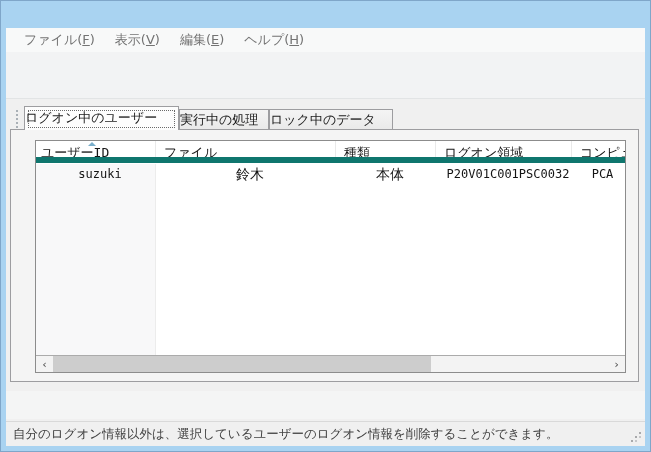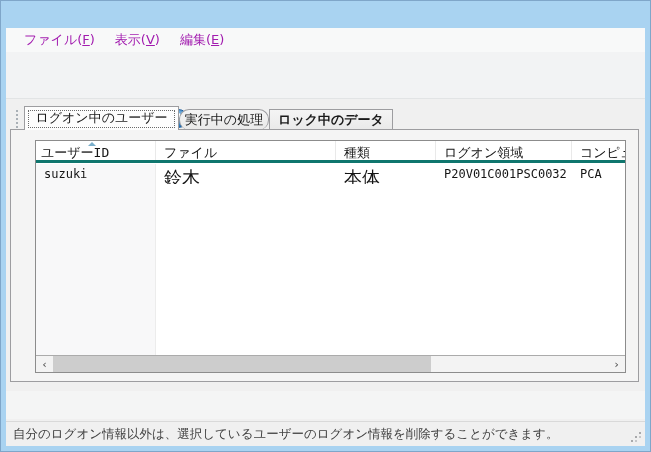--- a/index.html
+++ b/index.html
@@ -22,21 +22,21 @@
   .min-glyph{width:10px;height:0;border-top:1px solid #1a1a1a;margin-top:8px;}
   .ctrl-max{left:580px;width:22px;}
   .max-glyph{width:11px;height:9px;border:1px solid #1a1a1a;margin-top:1px;}
   .ctrl-close{left:602px;top:1px;width:46px;height:21px;background:#D6504B;
     border:1px solid #AF3834;color:#fff;font-size:12px;font-weight:bold;height:21px;}
   
   .client{position:absolute;left:6px;top:28px;width:639px;height:418px;background:#F0F0F0;}
   
   .menubar{position:absolute;left:6px;top:28px;width:639px;height:24px;background:#F8F9F9;
     display:flex;padding-left:8px;}
-  .menu-item{padding:0 10px;line-height:24px;font-size:13px;color:#a21caf;white-space:nowrap;}
+  .menu-item{padding:0 10px;line-height:24px;font-size:13px;color:#737373;white-space:nowrap;}
   .menu-item u{text-decoration:underline;}
   
   .toolbar{position:absolute;left:6px;top:52px;width:639px;height:47px;background:#F2F3F4;
     border-bottom:1px solid #E2E4E5;}
   .tgrip{position:absolute;left:10px;top:58px;height:34px;width:2px;border-left:2px dotted #A9B0B6;}
   .tool-btn{position:absolute;top:54px;height:43px;display:flex;flex-direction:column;
     align-items:center;padding-top:2px;}
   .tb-b1{left:8px;width:50px;} .tb-b2{left:62px;width:42px;}
   .tb-b3{left:106px;width:42px;} .tb-b4{left:150px;width:44px;}
   .tsep{position:absolute;top:57px;height:36px;width:1px;background:#DCDEE0;}
@@ -47,46 +47,46 @@
   .ic-close{width:18px;height:18px;border-radius:4px;border:1px solid #952A22;
     background:linear-gradient(#E66A60,#C03B30);color:#fff;font-size:11px;font-weight:bold;
     display:flex;align-items:center;justify-content:center;box-shadow:inset 0 1px 0 rgba(255,255,255,.4);}
   .ic-del{width:16px;height:16px;border:1px dashed #C9CDD1;border-radius:2px;color:#B9BDC1;
     font-size:10px;display:flex;align-items:center;justify-content:center;}
   .ic-help{width:19px;height:19px;border-radius:50%;border:1px solid #1C5FA0;
     background:radial-gradient(circle at 35% 28%,#9FD0F0,#2F7CC0 62%,#1E5C99);
     color:#fff;font-size:12px;font-weight:bold;display:flex;align-items:center;justify-content:center;}
   
   .tab{position:absolute;border:1px solid #9D9DA0;border-bottom:none;font-size:13px;
-    text-align:center;color:#1a1a1a;white-space:nowrap;overflow:hidden;}
+    color:#1a1a1a;white-space:nowrap;overflow:hidden;}
   .tab-active{left:24px;top:106px;width:155px;height:24px;background:#FDFDFD;line-height:22px;z-index:3;}
   .tab-active .focus-rect{position:absolute;left:3px;right:3px;top:3px;bottom:2px;border:1px dotted #6a6a6a;}
-  .tab-2{left:179px;top:109px;width:90px;height:21px;background:linear-gradient(#F4F4F4,#E9E9E9);line-height:20px;z-index:1;border-radius:10px;}
-  .tab-3{left:269px;top:109px;width:124px;height:21px;background:linear-gradient(#F4F4F4,#E9E9E9);line-height:20px;z-index:1;font-weight:bold;}
+  .tab-2{left:179px;top:109px;width:90px;height:21px;background:linear-gradient(#F4F4F4,#E9E9E9);line-height:20px;z-index:1;}
+  .tab-3{left:269px;top:109px;width:124px;height:21px;background:linear-gradient(#F4F4F4,#E9E9E9);line-height:20px;z-index:1;}
   .tabpage{position:absolute;left:10px;top:129px;width:629px;height:253px;
     border:1px solid #9D9DA0;background:#F4F4F4;z-index:2;}
   
   .listview{position:absolute;left:35px;top:140px;width:591px;height:233px;background:#fff;
     border:1px solid #8C8C8C;overflow:hidden;z-index:4;
     font-family:"DejaVu Sans Mono","DejaVu Sans",monospace;}
   .lv-header{position:absolute;left:0;right:0;top:0;height:22px;display:flex;background:#FFFFFF;
-    border-bottom:3px solid #0f766e;}
+    border-bottom:6px solid #0f766e;}
   .hcell{padding:3px 0 0 8px;font-size:13px;color:#141414;border-right:1px solid #E9E9E9;
     overflow:hidden;white-space:nowrap;position:relative;}
   .c1{width:120px;padding-left:5px;} .c2{width:180px;} .c3{width:100px;} .c4{width:136px;}
   .c5{flex:1;border-right:none;}
   .sort-arrow{position:absolute;left:52px;top:1px;width:0;height:0;
     border-left:4px solid transparent;border-right:4px solid transparent;
     border-bottom:4px solid #79AECB;}
   .lv-body{position:absolute;left:0;right:0;top:23px;bottom:17px;background:#fff;}
   .sort-tint{position:absolute;left:0;top:0;bottom:0;width:120px;background:#F8F8F9;
     border-right:1px solid #ECECEC;}
   .lv-row{position:absolute;left:0;right:0;top:0;height:20px;display:flex;}
-  .rcell{padding:3px 0 0 8px;font-size:12px;color:#141414;overflow:hidden;white-space:nowrap;}
-  .rcell.jp{font-size:18px;padding-top:2px;}
+  .rcell{padding:3px 0 0 8px;font-size:12px;color:#141414;overflow:hidden;white-space:nowrap;text-align:center;}
+  .rcell.jp{font-size:14px;padding-top:2px;}
   .lv-hscroll{position:absolute;left:0;right:0;bottom:0;height:17px;background:#F3F3F3;
     border-top:1px solid #ABABAB;}
   .sb-btn{position:absolute;top:0;width:17px;height:16px;display:flex;align-items:center;
     justify-content:center;font-size:11px;color:#444;}
   .sb-left{left:0;} .sb-right{right:0;}
   .sb-thumb{position:absolute;left:17px;top:0;width:378px;height:16px;background:#CDCDCD;}
   
   .funcbar{position:absolute;left:6px;top:391px;width:639px;height:28px;background:#F4F5F5;}
   
   .statusbar{position:absolute;left:6px;top:421px;width:639px;height:25px;background:#F0F0F0;
@@ -103,20 +103,21 @@
 
 <div class="window">
 
 
   <div class="client"></div>
 
   <div class="menubar">
     <div class="menu-item"><span>ファイル(</span><u>F</u><span>)</span></div>
     <div class="menu-item"><span>表示(</span><u>V</u><span>)</span></div>
     <div class="menu-item"><span>編集(</span><u>E</u><span>)</span></div>
+    <div class="menu-item"><span>ヘルプ(</span><u>H</u><span>)</span></div>
   </div>
 
   <div class="toolbar">
     <div class="tgrip"></div>
     <div class="tool-btn tb-b1">
       <div class="tb-icon">
           <div class="ic-close">
             <span>✕</span>
           </div>
         </div>

